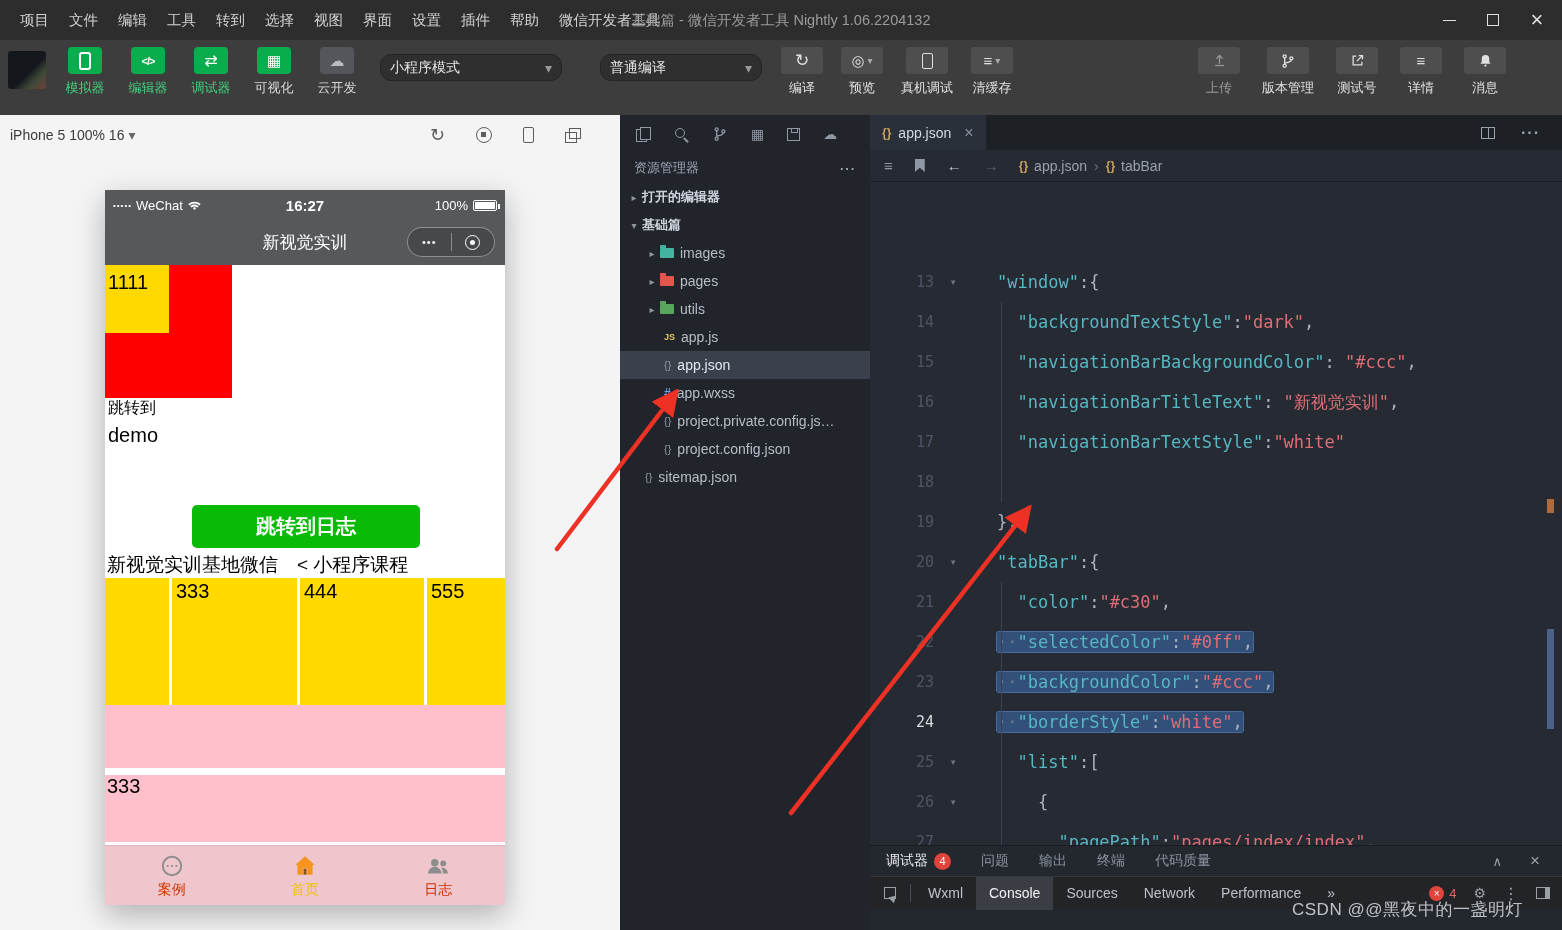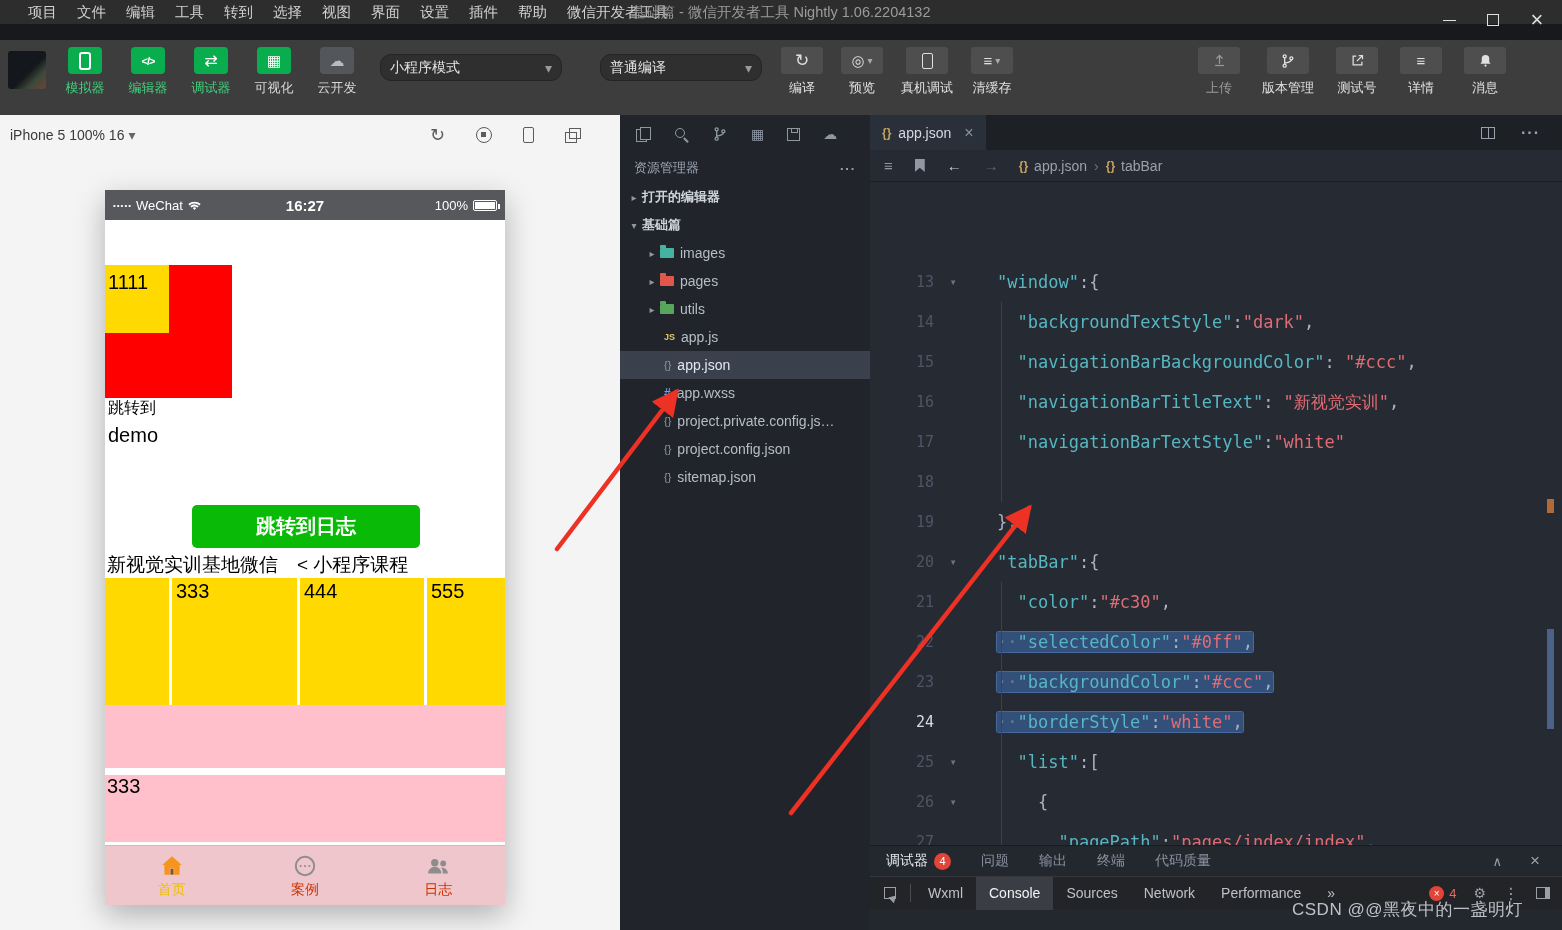--- a/index.html
+++ b/index.html
@@ -58,21 +58,21 @@
   .ic-panel-icon{width:14px;height:12px;border:1.5px solid currentColor;position:relative;}
   .ic-panel-icon::before{content:"";position:absolute;right:0;top:0;bottom:0;width:4px;background:currentColor;}
   .ic-inspect-icon{width:12px;height:12px;border:1.5px solid currentColor;position:relative;}
   .ic-inspect-icon::after{content:"";position:absolute;right:-4px;bottom:-4px;width:0;height:0;border:4px solid transparent;border-top:7px solid currentColor;transform:rotate(-135deg);}
   .ic-ban-icon{width:12px;height:12px;border:1.5px solid currentColor;border-radius:50%;position:relative;}
   .ic-ban-icon::before{content:"";position:absolute;left:.5px;top:4.5px;width:9px;height:1.5px;background:currentColor;transform:rotate(-45deg);}
   .ic-folder-icon{width:14px;height:10px;border-radius:1px;position:relative;background:#8f97a3;}
   .ic-folder-icon::before{content:"";position:absolute;top:-3px;left:0;width:6px;height:3px;border-radius:1px 1px 0 0;background:inherit;}
 
   
-  .menubar{position:absolute;top:0;left:0;right:0;height:24px;background:#2d2d2d;display:flex;align-items:center;z-index:5;padding-left:8px;}
+  .menubar{position:absolute;top:0;left:0;right:0;height:40px;background:#2d2d2d;display:flex;align-items:center;z-index:5;}
   .menu-items{display:flex;padding-left:10px;}
   .menu-item{padding:0 10px;font-size:14.5px;color:#d2d2d2;line-height:40px;white-space:nowrap;cursor:default;}
   .app-title{position:absolute;left:50%;transform:translateX(-50%);line-height:40px;font-size:14.5px;color:#9b9b9b;white-space:nowrap;}
   .win-controls{position:absolute;right:8px;top:0;height:40px;display:flex;align-items:center;gap:10px;}
   .win-btn{width:34px;height:34px;display:flex;align-items:center;justify-content:center;color:#e0e0e0;}
   .shape-minimize-icon{width:13px;border-top:1.6px solid #e0e0e0;display:inline-block;}
   .shape-maximize-icon{width:12px;height:12px;border:1.6px solid #e0e0e0;display:inline-block;}
   .shape-close-icon::before{content:"×";font-size:22px;line-height:1;}
 
   
@@ -397,20 +397,32 @@
               <path d="M8 1.8A9.9 9.9 0 0 0 1.3 4.4l1.2 1.5A8 8 0 0 1 8 3.8a8 8 0 0 1 5.5 2.1l1.2-1.5A9.9 9.9 0 0 0 8 1.8z"></path>
             </svg>
           </span>
       </span>
       <span class="sb-time">16:27</span>
       <span class="sb-right">
         <span>100%</span>
         <span class="battery"></span>
       </span>
     </div>
+    <div class="nav-bar">
+      <div class="nav-title">新视觉实训</div>
+      <div class="capsule">
+        <span class="capsule-half">
+            <span>•••</span>
+          </span>
+        <span class="capsule-divider"></span>
+        <span class="capsule-half">
+            <span class="record-ring"></span>
+          </span>
+      </div>
+    </div>
     <div class="mp-content">
       <div class="red-block" style="background: rgb(255, 0, 0);"></div>
       <div class="yellow-block" style="background: rgb(255, 217, 0);"><span>1111</span></div>
       <div class="jump-line1">跳转到</div>
       <div class="jump-line2">demo</div>
       <div class="mp-button" style="background: rgb(9, 187, 7);">跳转到日志</div>
       <div class="mp-caption">新视觉实训基地微信　&lt; 小程序课程</div>
       <div class="cols" id="mp-columns">
           <div class="col" style="width: 64px; background: rgb(255, 217, 0);"></div>
           <div class="col" style="width: 125px; background: rgb(255, 217, 0);">
@@ -421,38 +433,38 @@
           </div>
           <div class="col" style="width: 78px; background: rgb(255, 217, 0);">
             <div class="col-label">555</div>
           </div>
         </div>
       <div class="pink1" style="background: rgb(255, 192, 203);"></div>
       <div class="pink2" style="background: rgb(255, 192, 203);"><span>333</span></div>
     </div>
     <div class="mp-tabbar" id="mp-tabbar" style="background: rgb(238, 198, 203);">
         <div class="mp-tab">
-          <span class="ic ic-home-icon">
-            <svg viewBox="0 0 24 24">
-              <path d="M12 3 3 11h2v9h5v-6h4v6h5v-9h2z" fill="#f7941d"></path>
-              <rect x="10.6" y="14.5" width="2.8" height="5.5" fill="#8a5312"></rect>
-            </svg>
-          </span>
-          <div class="mp-tab-label" style="color: rgb(240, 192, 0);">首页</div>
-        </div>
-        <div class="mp-tab">
           <span class="ic ic-cases-icon">
             <svg viewBox="0 0 24 24" fill="none" stroke="#8d8d8d" stroke-width="1.8">
               <circle cx="12" cy="12" r="8.5"></circle>
               <circle cx="8" cy="12" r="1" fill="#8d8d8d" stroke="none"></circle>
               <circle cx="12" cy="12" r="1" fill="#8d8d8d" stroke="none"></circle>
               <circle cx="16" cy="12" r="1" fill="#8d8d8d" stroke="none"></circle>
             </svg>
           </span>
           <div class="mp-tab-label" style="color: rgb(204, 51, 0);">案例</div>
+        </div>
+        <div class="mp-tab">
+          <span class="ic ic-home-icon">
+            <svg viewBox="0 0 24 24">
+              <path d="M12 3 3 11h2v9h5v-6h4v6h5v-9h2z" fill="#f7941d"></path>
+              <rect x="10.6" y="14.5" width="2.8" height="5.5" fill="#8a5312"></rect>
+            </svg>
+          </span>
+          <div class="mp-tab-label" style="color: rgb(240, 192, 0);">首页</div>
         </div>
         <div class="mp-tab">
           <span class="ic ic-logs-icon">
             <svg viewBox="0 0 24 24" fill="#8d8d8d">
               <circle cx="9" cy="9" r="3.4"></circle>
               <path d="M2.8 19a6.2 6.2 0 0 1 12.4 0z"></path>
               <circle cx="16.8" cy="9.6" r="2.7"></circle>
               <path d="M14.9 13.3a6 6 0 0 1 6.3 5.7h-4.6a7.8 7.8 0 0 0-1.7-5.7z"></path>
             </svg>
           </span>
@@ -519,21 +531,21 @@
         <span class="tree-label">app.wxss</span>
       </div>
       <div class="tree-row" style="padding-left: 44px;">
         <span class="ic ic-json-file-icon"></span>
         <span class="tree-label">project.private.config.js…</span>
       </div>
       <div class="tree-row" style="padding-left: 44px;">
         <span class="ic ic-json-file-icon"></span>
         <span class="tree-label">project.config.json</span>
       </div>
-      <div class="tree-row" style="padding-left: 44px;">
+      <div class="tree-row" style="padding-left: 25px;">
         <span class="ic ic-json-file-icon"></span>
         <span class="tree-label">sitemap.json</span>
       </div>
     </div>
 </div>
 
 <div class="editor">
   <div class="tabs-row">
     <div class="etab">
       <span class="ic ic-json-braces-icon tan"></span>

